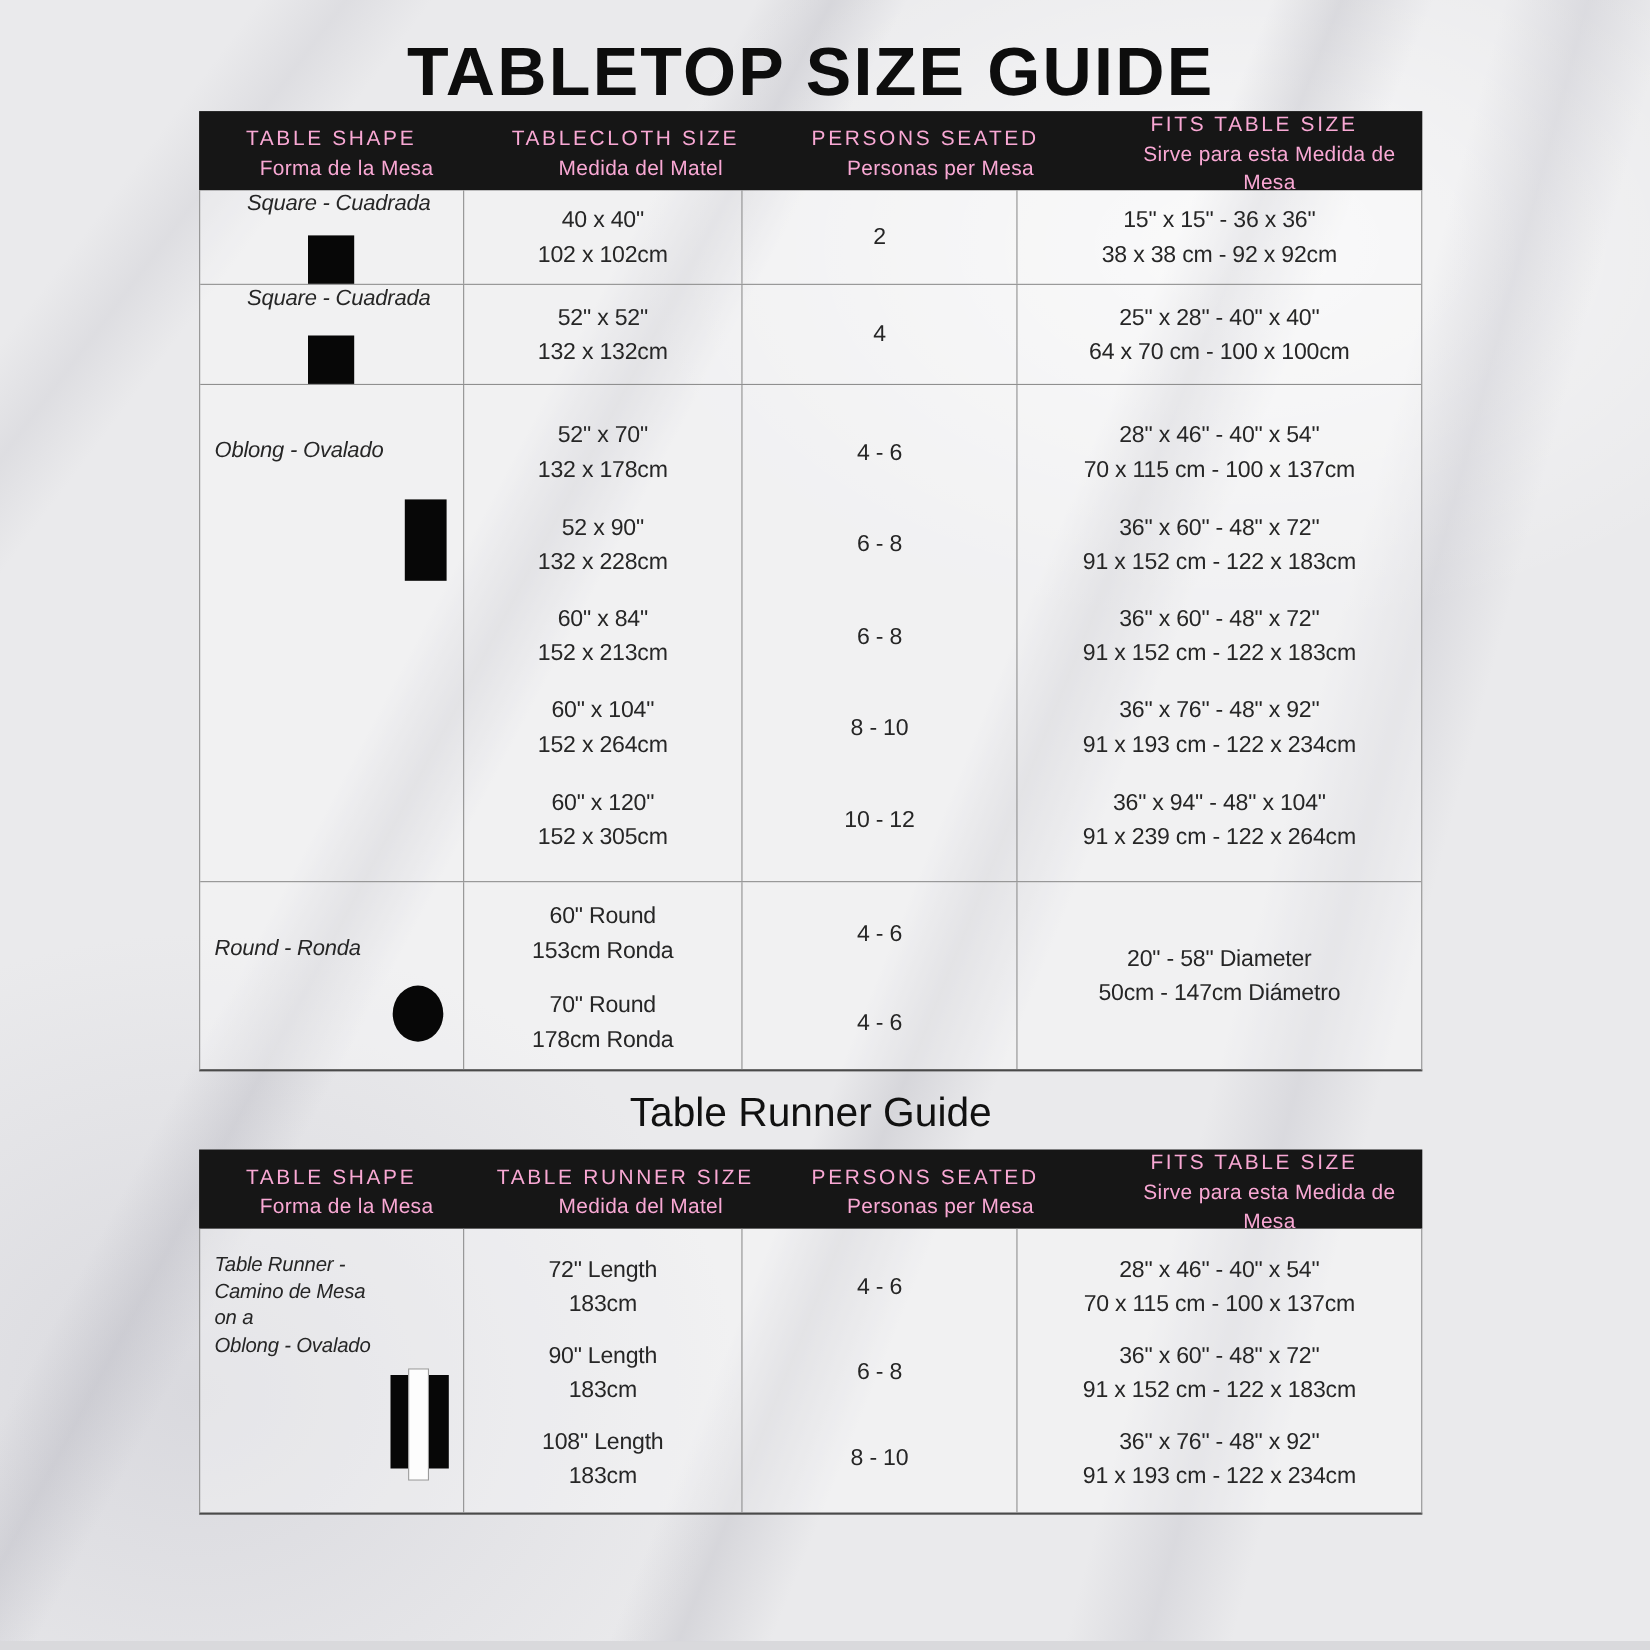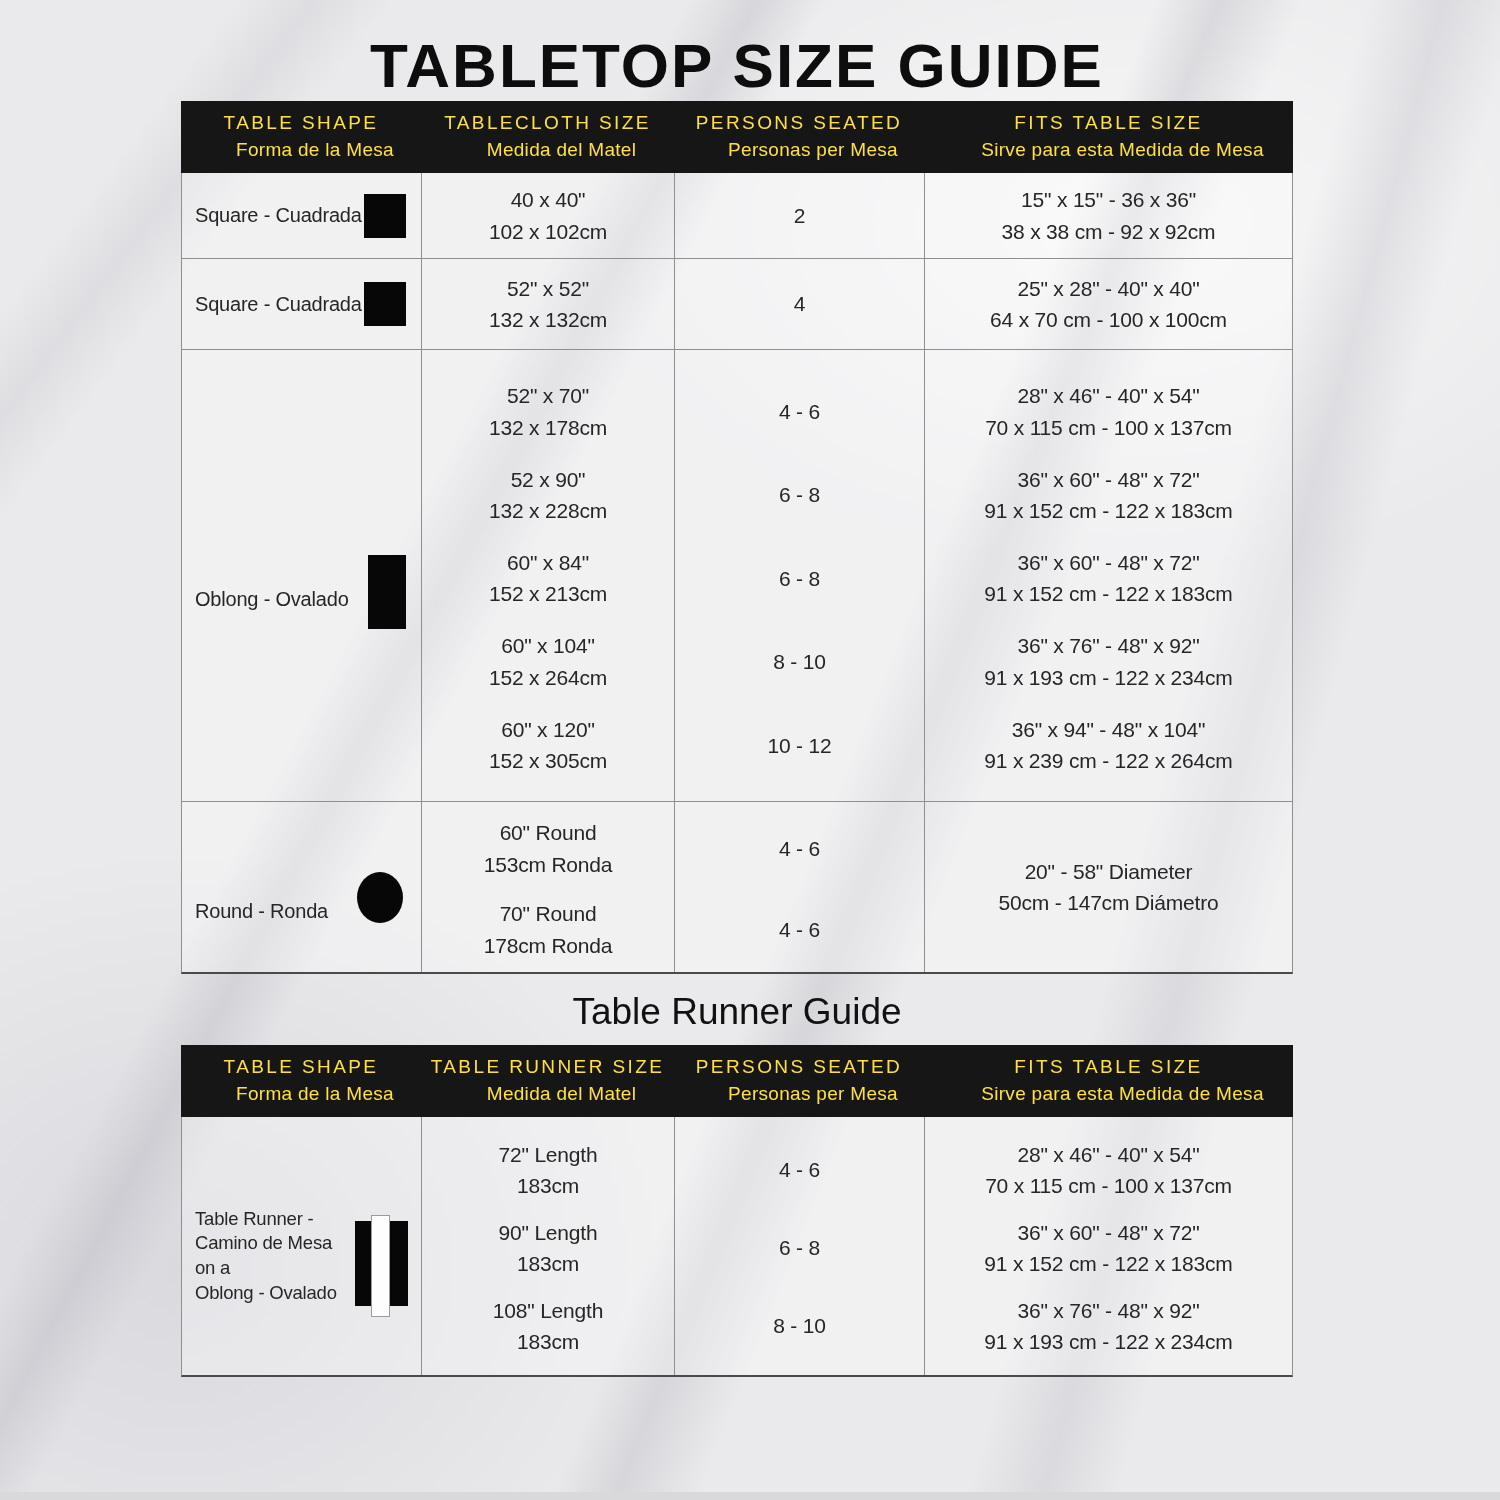--- a/index.html
+++ b/index.html
@@ -16,41 +16,41 @@
       radial-gradient(ellipse 800px 500px at 75% 15%, rgba(255,255,255,.65), rgba(255,255,255,0) 70%),
       radial-gradient(ellipse 700px 600px at 12% 85%, rgba(200,200,208,.5), rgba(255,255,255,0) 70%);
   }
   .content { width:1112px; margin-left:181px; }
   .title { padding-top:30px; text-align:center; font-size:62px; font-weight:bold; letter-spacing:2px; color:#0d0d0d; }
   .subheading { text-align:center; font-size:37px; font-weight:normal; color:#111; margin-top:14px; margin-bottom:11px; }
   .subheading.second { margin-top:17px; margin-bottom:12px; }
 
   .thead {
     display:grid; grid-template-columns:240px 253px 250px 1fr;
-    background:#161616; color:#fde047; height:72px; align-items:center;
+    background:#161616; color:#f9a8d4; height:72px; align-items:center;gap:21px;
   }
   .th { text-align:center; line-height:1.4; }
   .th-en { font-size:19px; letter-spacing:2.4px; }
   .th-es { font-size:19px; letter-spacing:.3px;padding-left:28px; }
 
   .tbody {
     background:rgba(255,255,255,.32);
     border-left:1px solid #8f8f8f; border-right:1px solid #8f8f8f; border-bottom:2px solid #4a4a4a;
   }
   .row { display:grid; grid-template-columns:240px 253px 250px 1fr; border-bottom:1.5px solid #8f8f8f; }
   .row:last-child { border-bottom:none; }
   .cell { border-right:1.5px solid #8f8f8f; display:flex; flex-direction:column; align-items:center; justify-content:center; text-align:center; font-size:21px; line-height:1.5; letter-spacing:-.2px; color:#262626; }
   .cell:last-child { border-right:none; }
 
-  .shape-cell { flex-direction:row; align-items:center; justify-content:flex-start; text-align:left; padding-left:13px; font-size:20px; }
+  .shape-cell { flex-direction:column; align-items:center; justify-content:flex-start; text-align:left; padding-left:13px; font-size:20px;font-style:italic; }
   .shape-label { flex:1; line-height:1.25; }
   .icon-square { width:42px; height:44px; background:#070707; margin-right:15px; flex:none; }
   .icon-oblong { width:38px; height:74px; background:#070707; margin-right:15px; flex:none; }
   .icon-circle { width:46px; height:51px; background:#070707; border-radius:50%; margin-right:18px; flex:none; }
-  .shape-cell.top { align-items:center; }
+  .shape-cell.top { align-items:flex-start; }
   .shape-cell.top .shape-label { flex:none; }
   .oblong-label { margin-top:47px; }
   .oblong-icon-pos { margin-top:32px; margin-left:auto; }
   .round-label { margin-top:48px; }
   .round-icon-pos { margin-top:21px; margin-left:auto; }
 
   .stack { display:flex; flex-direction:column; justify-content:space-around; width:100%; height:100%; }
   .stack.pad-oblong { padding:20px 0 14px; }
   .stack.pad-round { padding:6px 0 2px; }
   .stack.pad-runner { padding:14px 0 10px; }

